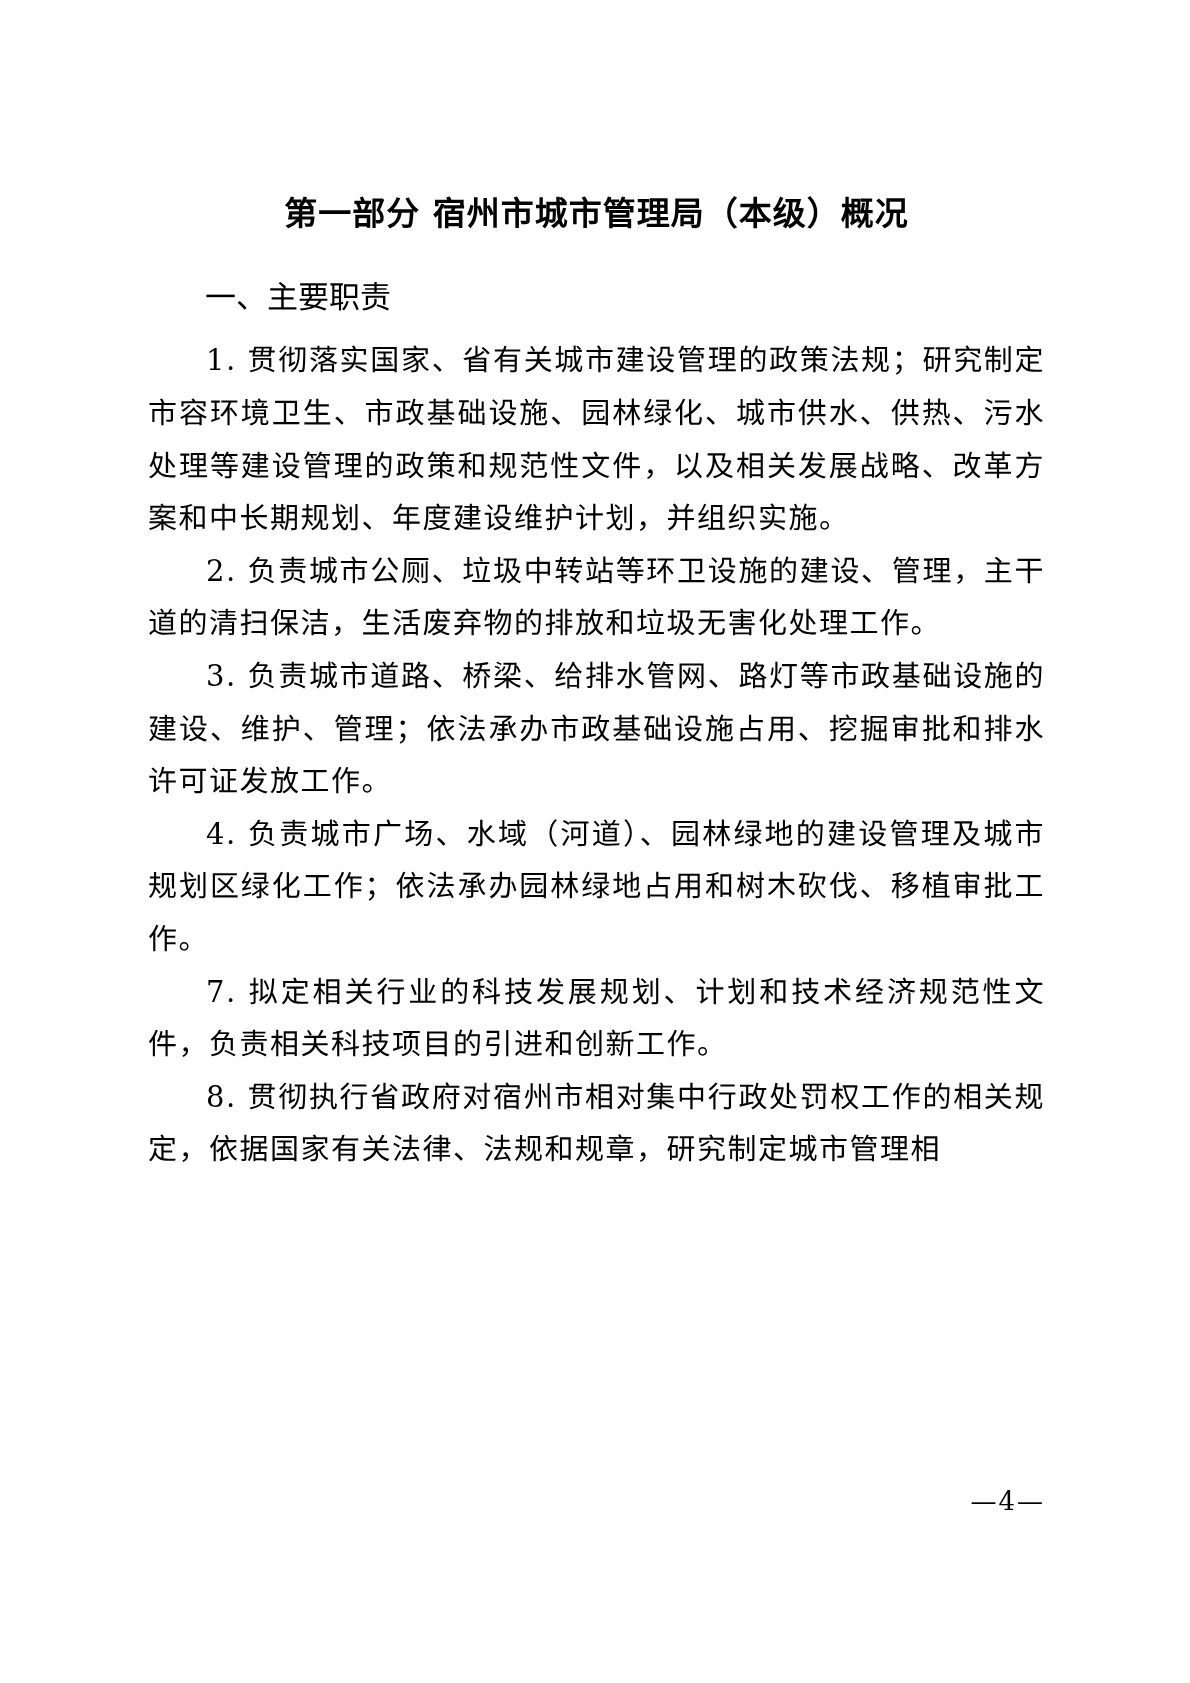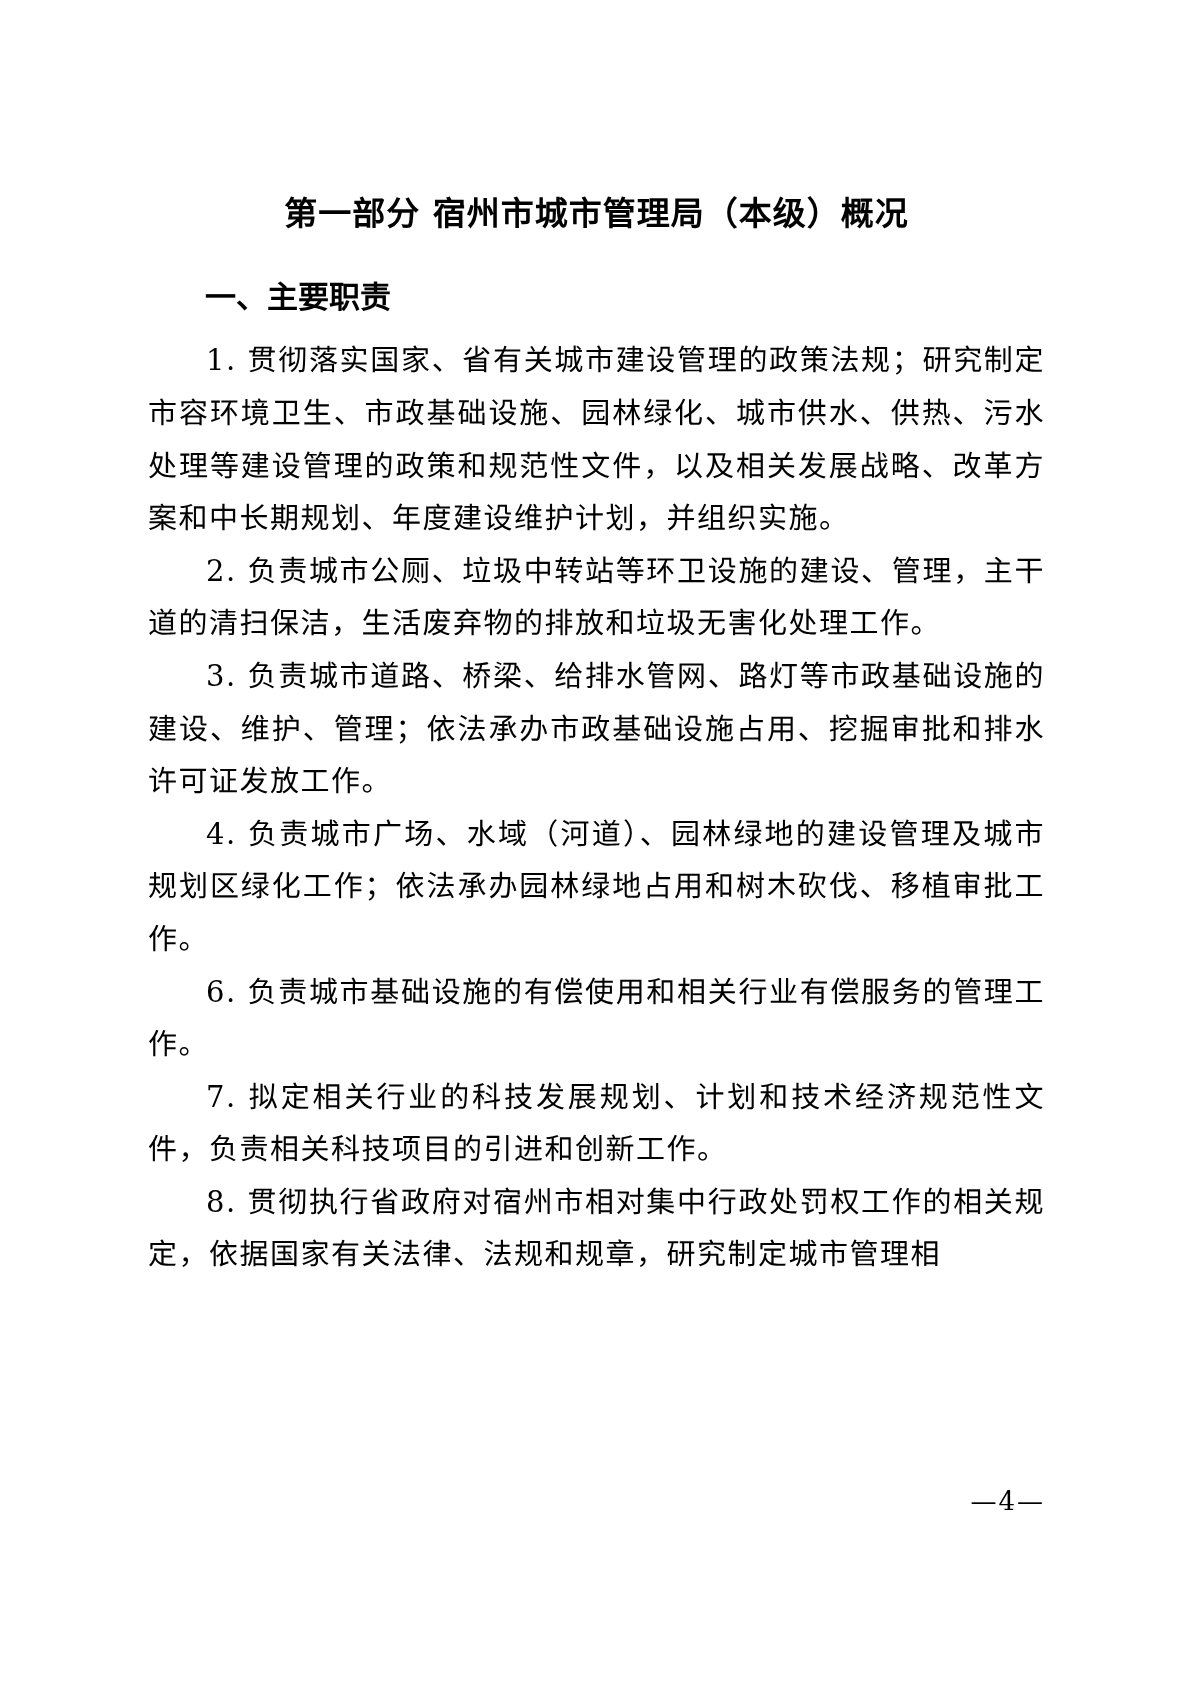--- a/index.html
+++ b/index.html
@@ -28,21 +28,21 @@
     font-weight: 700;
     text-align: center;
     letter-spacing: 1px;
     margin: 0 0 40px 0;
     line-height: 1.35;
     white-space: nowrap;
   }
   .section-heading {
     font-family: "DejaVu Sans", sans-serif;
     font-size: 31px;
-    font-weight: 700;
+    font-weight: 400;
     margin: 0 0 16px 0;
     padding-left: 57px;
     line-height: 1.35;
   }
   .body-paragraph {
     font-size: 29px;
     line-height: 52.6px;
     margin: 0;
     text-indent: 2em;
     text-align: justify;
@@ -62,18 +62,17 @@
 <body>
 
 <div class="page">
   <main class="content">
     <h1 class="doc-title">第一部分 宿州市城市管理局（本级）概况</h1>
     <h2 class="section-heading">一、主要职责</h2>
     <p class="body-paragraph">1. 贯彻落实国家、省有关城市建设管理的政策法规；研究制定市容环境卫生、市政基础设施、园林绿化、城市供水、供热、污水处理等建设管理的政策和规范性文件，以及相关发展战略、改革方案和中长期规划、年度建设维护计划，并组织实施。</p>
     <p class="body-paragraph">2. 负责城市公厕、垃圾中转站等环卫设施的建设、管理，主干道的清扫保洁，生活废弃物的排放和垃圾无害化处理工作。</p>
     <p class="body-paragraph">3. 负责城市道路、桥梁、给排水管网、路灯等市政基础设施的建设、维护、管理；依法承办市政基础设施占用、挖掘审批和排水许可证发放工作。</p>
     <p class="body-paragraph">4. 负责城市广场、水域（河道）、园林绿地的建设管理及城市规划区绿化工作；依法承办园林绿地占用和树木砍伐、移植审批工作。</p>
-    <p class="body-paragraph">6. 负责城市基础设施的有偿使用和相关行业有偿服务的管理工作。</p>
     <p class="body-paragraph">7. 拟定相关行业的科技发展规划、计划和技术经济规范性文件，负责相关科技项目的引进和创新工作。</p>
     <p class="body-paragraph">8. 贯彻执行省政府对宿州市相对集中行政处罚权工作的相关规定，依据国家有关法律、法规和规章，研究制定城市管理相</p>
   </main>
   <div class="page-number">—4—</div>
 </div>
 
 </body></html>

